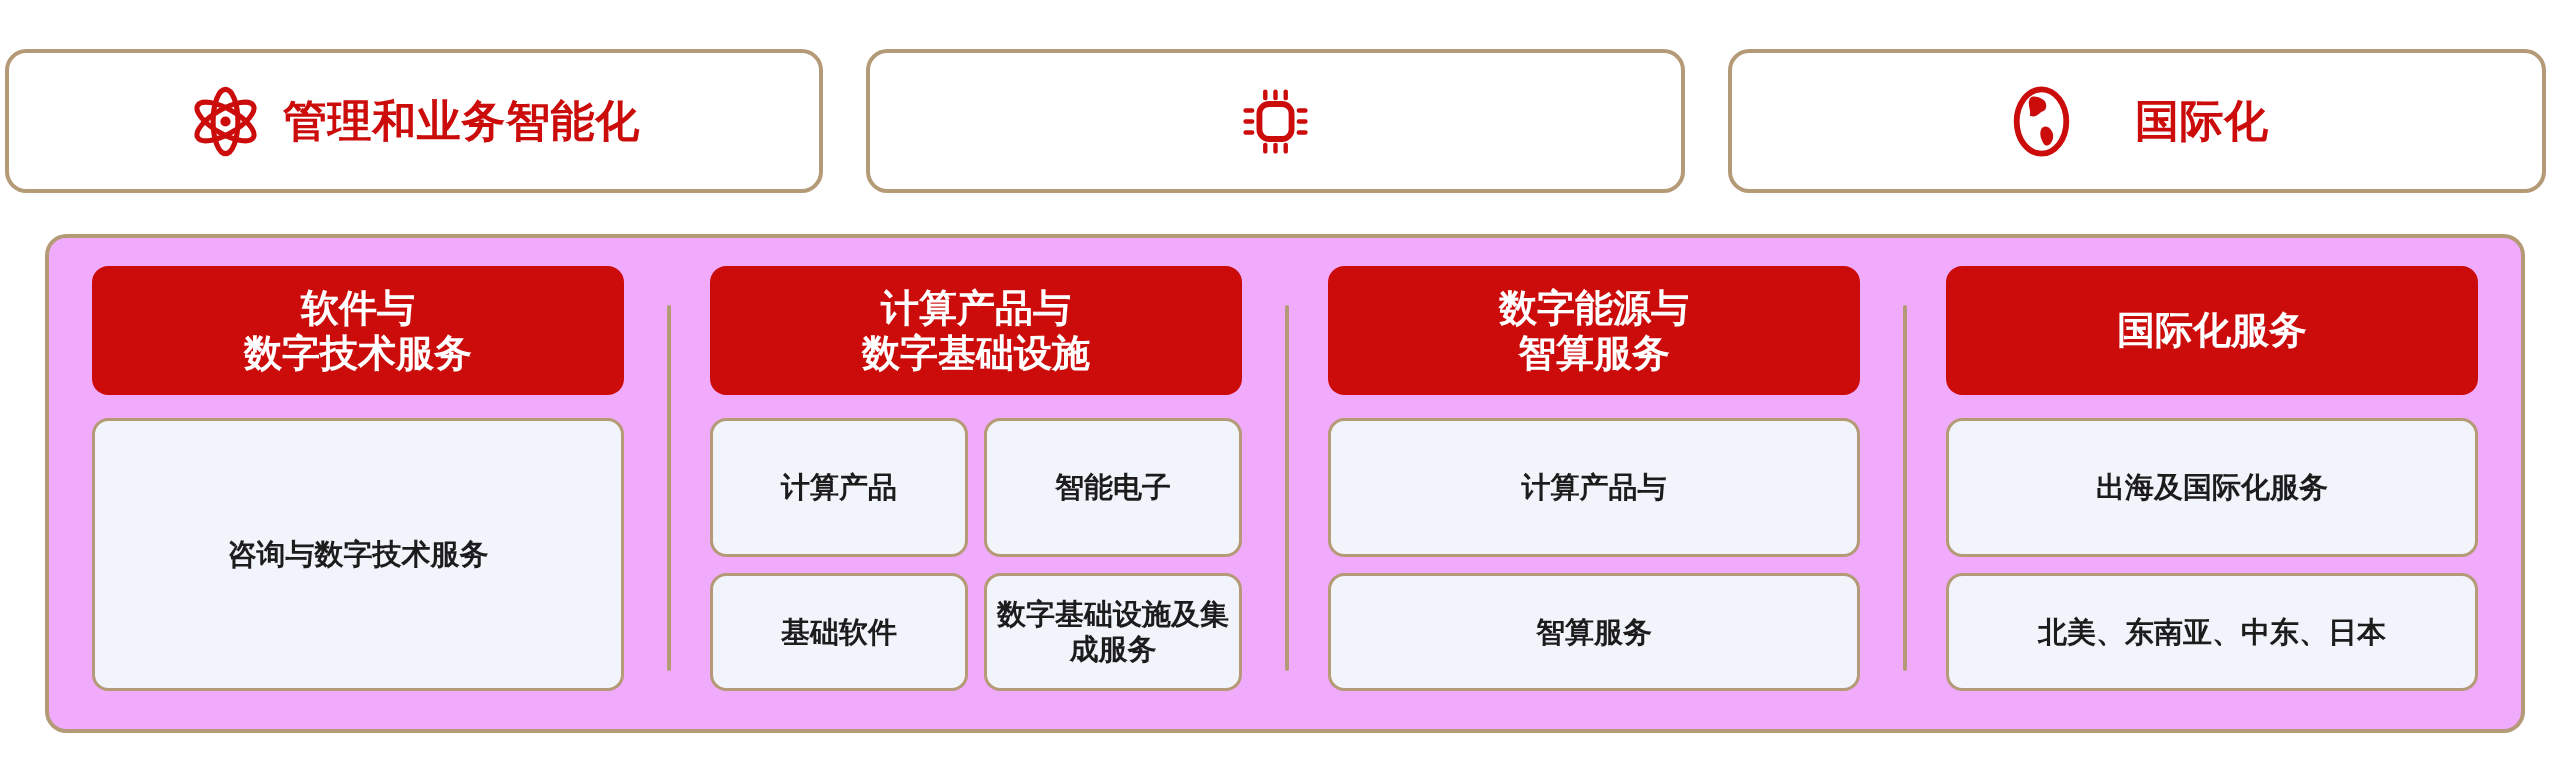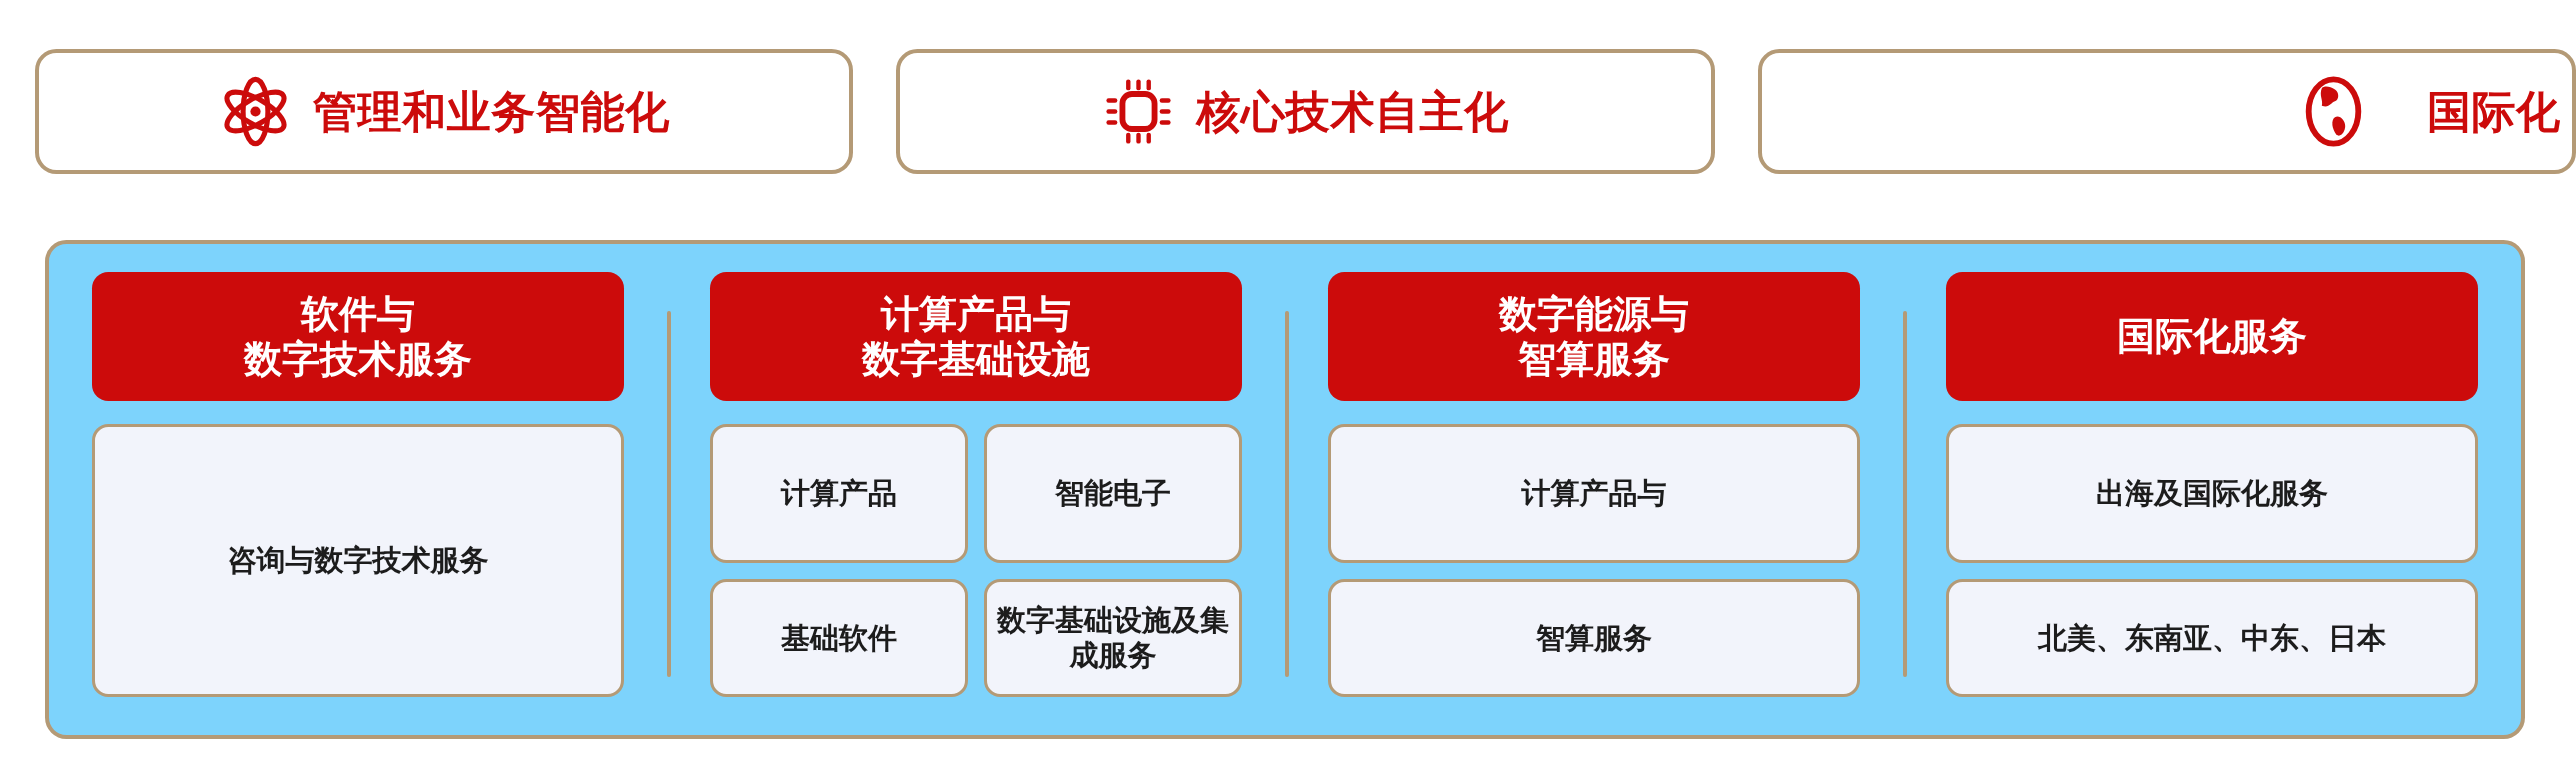--- a/index.html
+++ b/index.html
@@ -7,62 +7,62 @@
     width:2576px;height:772px;
     background:#ffffff;
     font-family:"Liberation Sans","DejaVu Sans",sans-serif;
     overflow:hidden;
     position:relative;
   }
 
   
   #top-row{
     position:absolute;
-    left:35px; top:49px;
-    width:2541px; height:125px;
+    left:5px; top:49px;
+    width:2541px; height:144px;
     display:flex;
     gap:43px;
   }
   .pillar-card{
     flex:1 1 0;
     border:4.4px solid #b49a76;
     border-radius:21.4px;
     background:#ffffff;
     display:flex;
     align-items:center;
     justify-content:center;
     gap:21.4px;
     box-sizing:border-box;
     padding:0 11.3px;
   }
-  .pillar-card.pc-4{ gap:57px;justify-content:flex-end; }
+  .pillar-card.pc-4{ gap:57px; }
   .pillar-icon{
     width:73px;height:73px;
     flex:0 0 auto;
     display:flex;align-items:center;justify-content:center;
   }
   .pillar-icon svg{display:block;}
   .pillar-label{
     color:#cc0b0b;
     font-size:44px;
     font-weight:bold;
     letter-spacing:0.6px;
     white-space:nowrap;
     line-height:1;
   }
 
   
   #panel{
     position:absolute;
-    left:45px; top:240px;
+    left:45px; top:234px;
     width:2480px; height:499px;
     border:4.4px solid #b49a76;
     border-radius:21.4px;
     box-sizing:border-box;
-    background:#7dd3fc;
+    background:#f0abfc;
   }
   #columns{
     position:absolute;
     left:0; top:0;
     width:100%; height:100%;
     display:flex;
     box-sizing:border-box;
     padding:28px 0 38px 0;
   }
   .seg-col{
@@ -162,21 +162,20 @@
           <rect x="61" y="79" width="6" height="15" rx="3"></rect>
           <rect x="6" y="32" width="15" height="6" rx="3"></rect>
           <rect x="6" y="47" width="15" height="6" rx="3"></rect>
           <rect x="6" y="62" width="15" height="6" rx="3"></rect>
           <rect x="79" y="32" width="15" height="6" rx="3"></rect>
           <rect x="79" y="47" width="15" height="6" rx="3"></rect>
           <rect x="79" y="62" width="15" height="6" rx="3"></rect>
         </g>
       </svg>
     </span>
-    <span class="pillar-label">核心技术自主化</span>
   </div>
 
 
   <div class="pillar-card pc-4">
     <span class="pillar-icon">
       <svg viewBox="0 0 100 100" width="73" height="73" aria-hidden="true">
         <ellipse cx="50" cy="50" rx="34" ry="44" fill="none" stroke="#cc0b0b" stroke-width="8"></ellipse>
         <g fill="#cc0b0b">
           <path d="M34 18 C30 28 36 34 34 42 C44 46 46 38 52 36 C58 34 58 24 52 20 C46 16 38 14 34 18 Z"></path>
           <path d="M52 58 C46 62 48 74 54 82 C60 86 66 78 66 70 C66 62 58 54 52 58 Z"></path>

